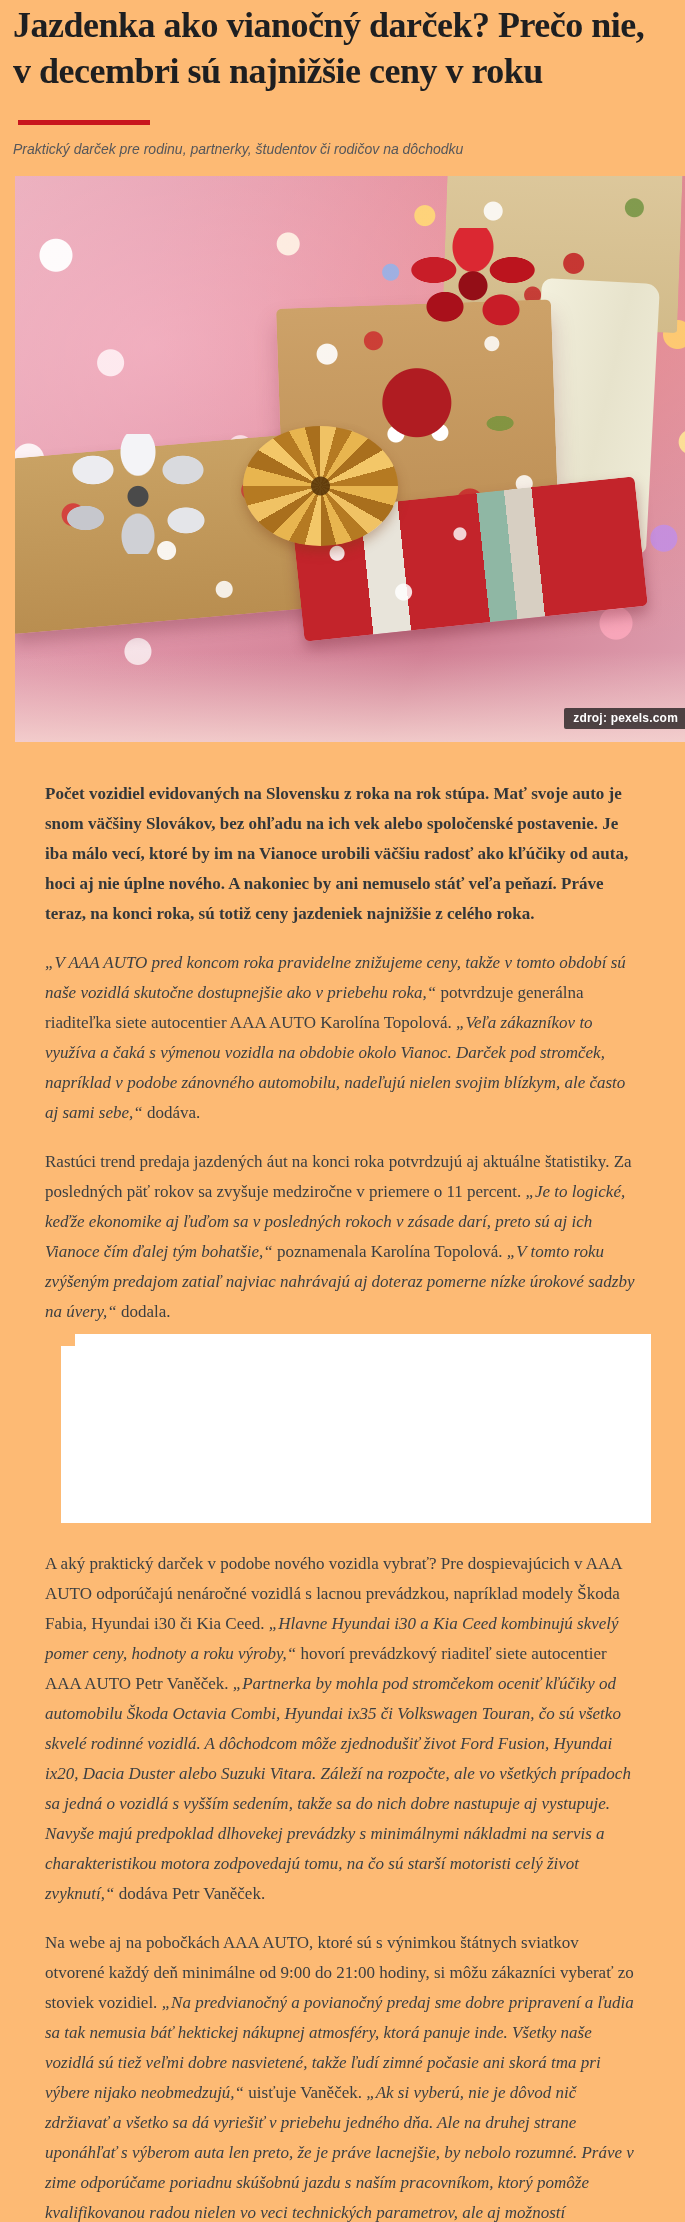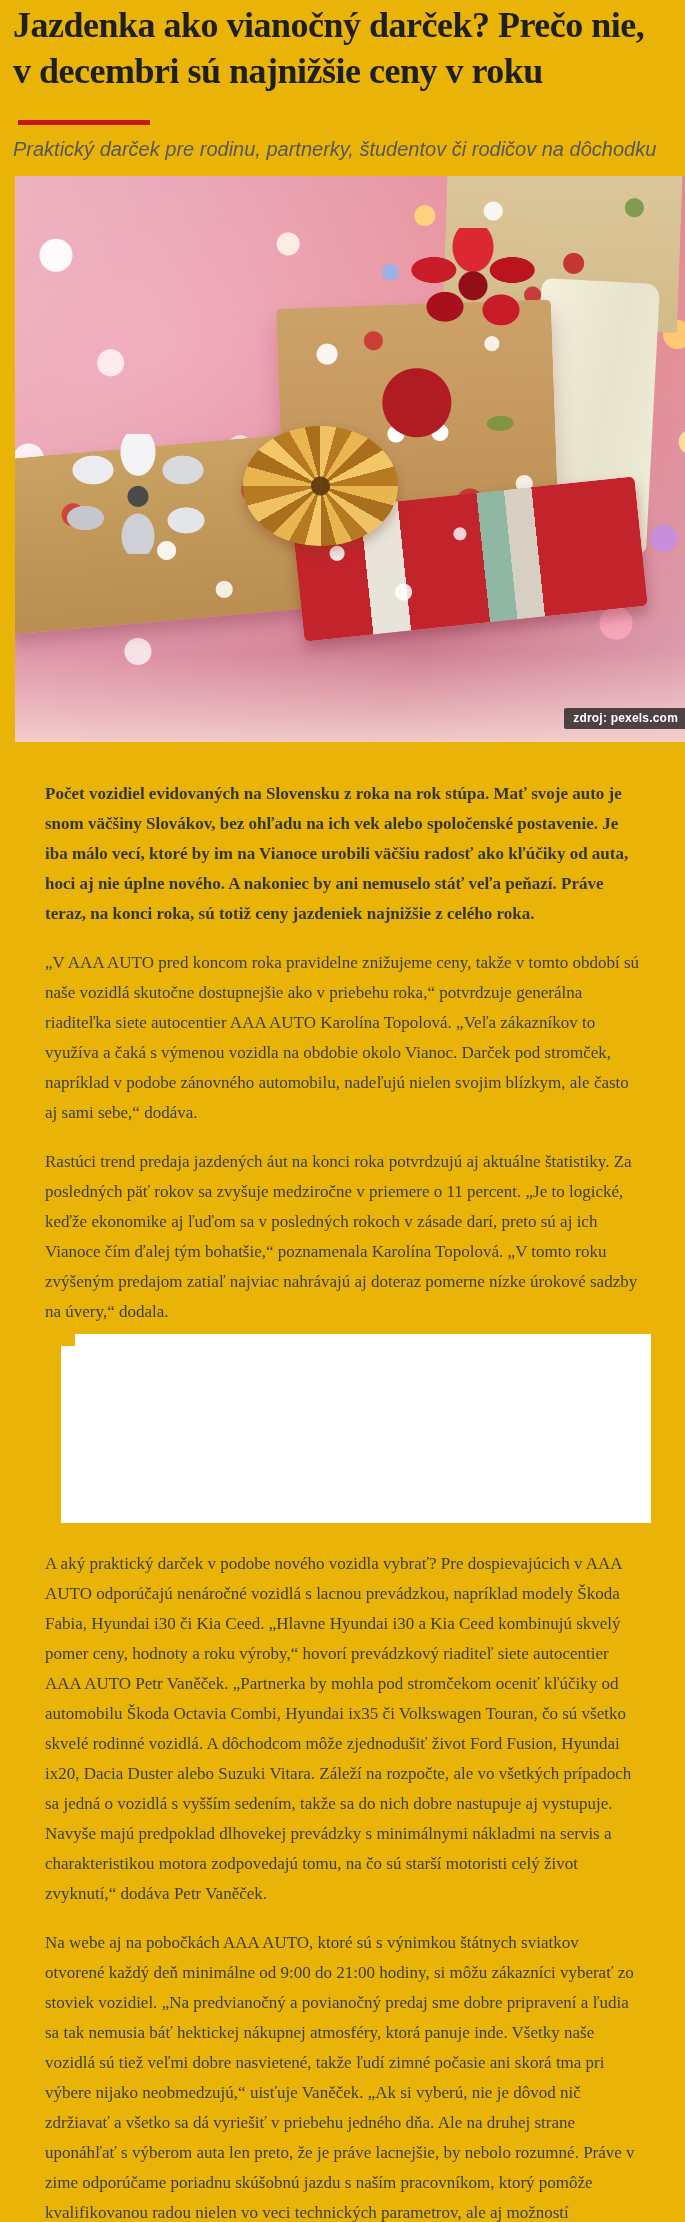--- a/index.html
+++ b/index.html
@@ -2,42 +2,42 @@
 <html><head>
 <meta charset="utf-8">
 <style>
   html,body{margin:0;padding:0;}
   body{
     width:685px;
     background:#fafafa;
     font-family:"Liberation Sans",sans-serif;
     -webkit-font-smoothing:antialiased;
   }
-  .page{width:685px;height:2222px;overflow:hidden;background:#eab308;position:relative;}
+  .page{width:685px;height:2222px;overflow:hidden;background:#fdba74;position:relative;}
 
   
   .header{padding:2px 18px 0 13px;}
   .title{
     margin:0;
     font-family:"Liberation Serif","DejaVu Serif",serif;
     font-weight:700;
     font-size:36px;
     line-height:46px;
     letter-spacing:-0.5px;
     color:#1e1f21;
     max-width:655px;
   }
   .divider{
     width:132px;height:5px;background:#c8161d;
     margin:26px 0 13px 5px;
   }
   .subtitle{
     margin:0;
     font-style:italic;
-    font-size:20px;
+    font-size:14px;
     line-height:22px;
     color:#56575a;
   }
 
   
   .hero{
     position:relative;
     margin:16px 0 0 15px;
     width:651px;height:566px;
     overflow:hidden;
@@ -182,21 +182,21 @@
   
   .body{
     margin:37px 45px 0 45px;
     font-family:"Liberation Serif","DejaVu Serif",serif;
     font-size:17px;
     line-height:30px;
     color:#3b3f42;
   }
   .para{margin:8px 0 19px 0;}
   .run-bold{font-weight:bold;color:#33373a;}
-  .run-italic{}
+  .run-italic{font-style:italic;}
   .embed{
     position:relative;
     margin:14px 0 26px 16px;
     width:590px;height:177px;
     background:#ffffff;
   }
   .embed::before{
     content:"";
     position:absolute;top:-12px;left:14px;right:0;height:12px;
     background:#ffffff;

